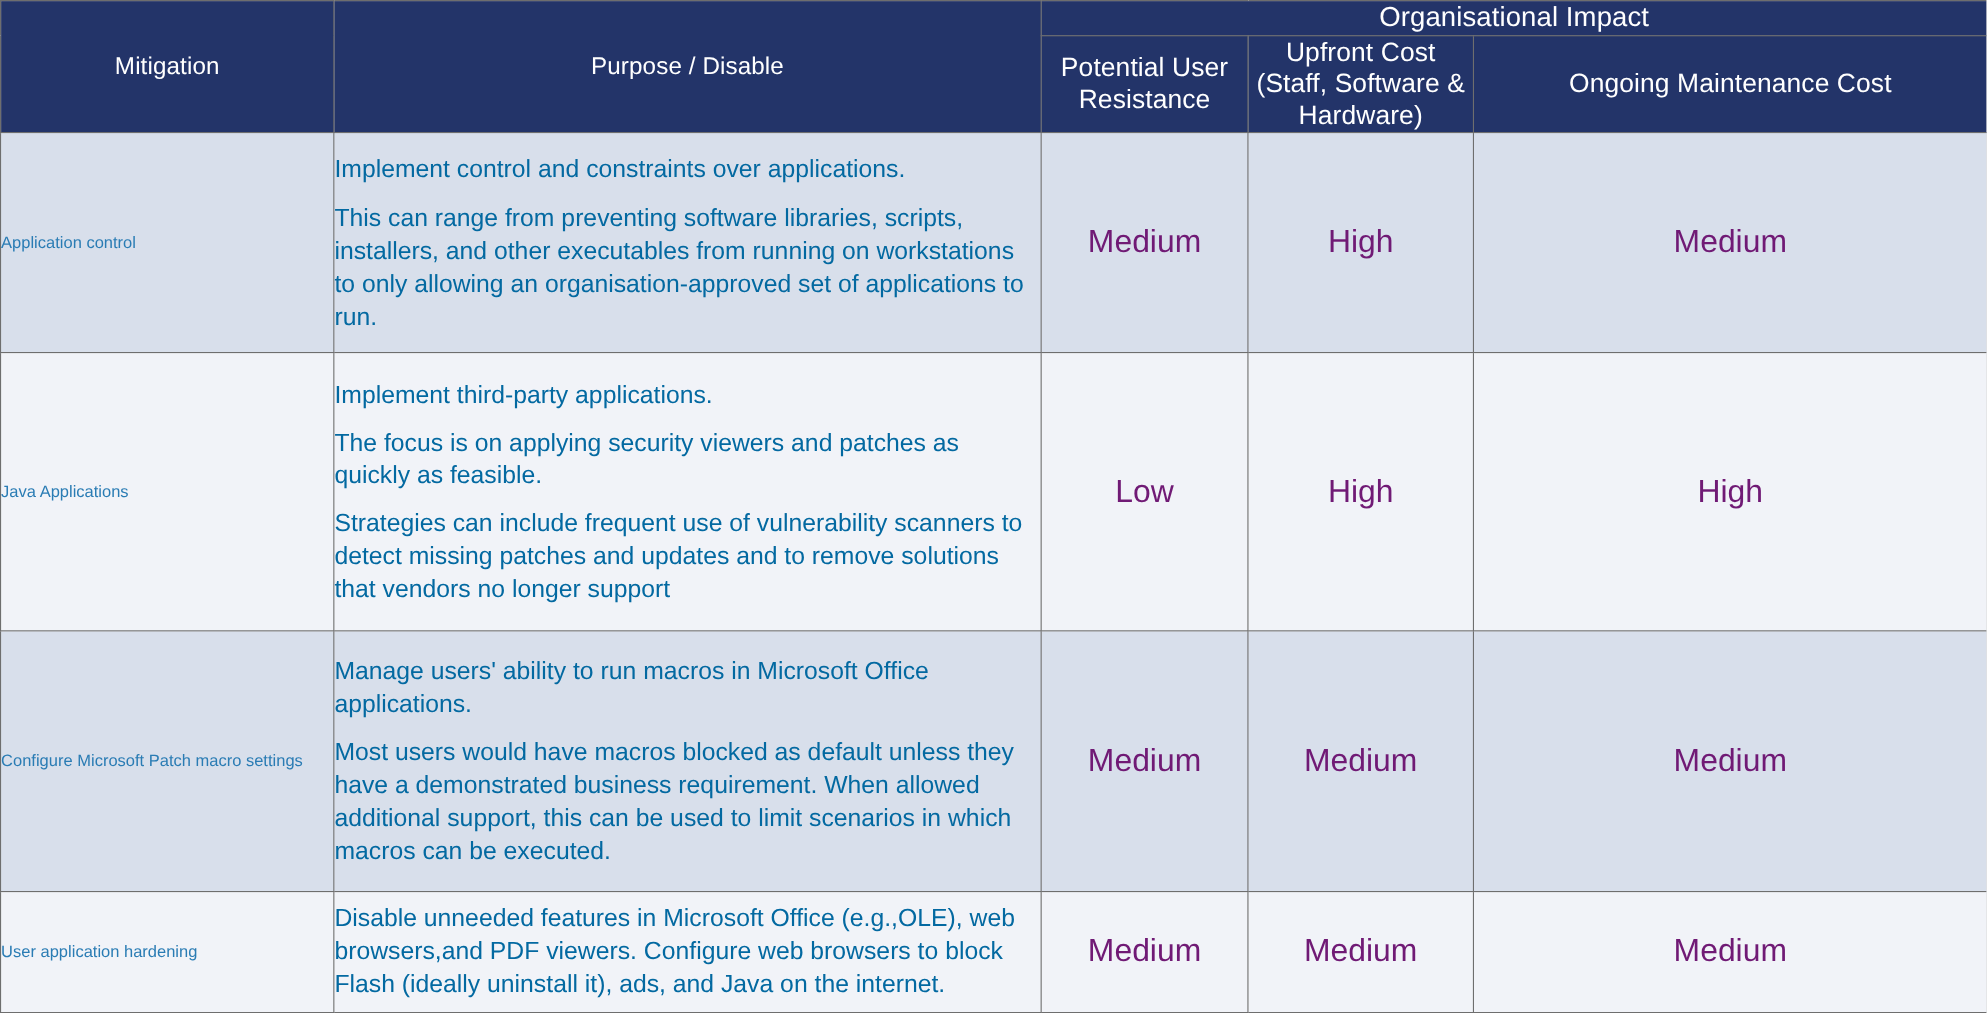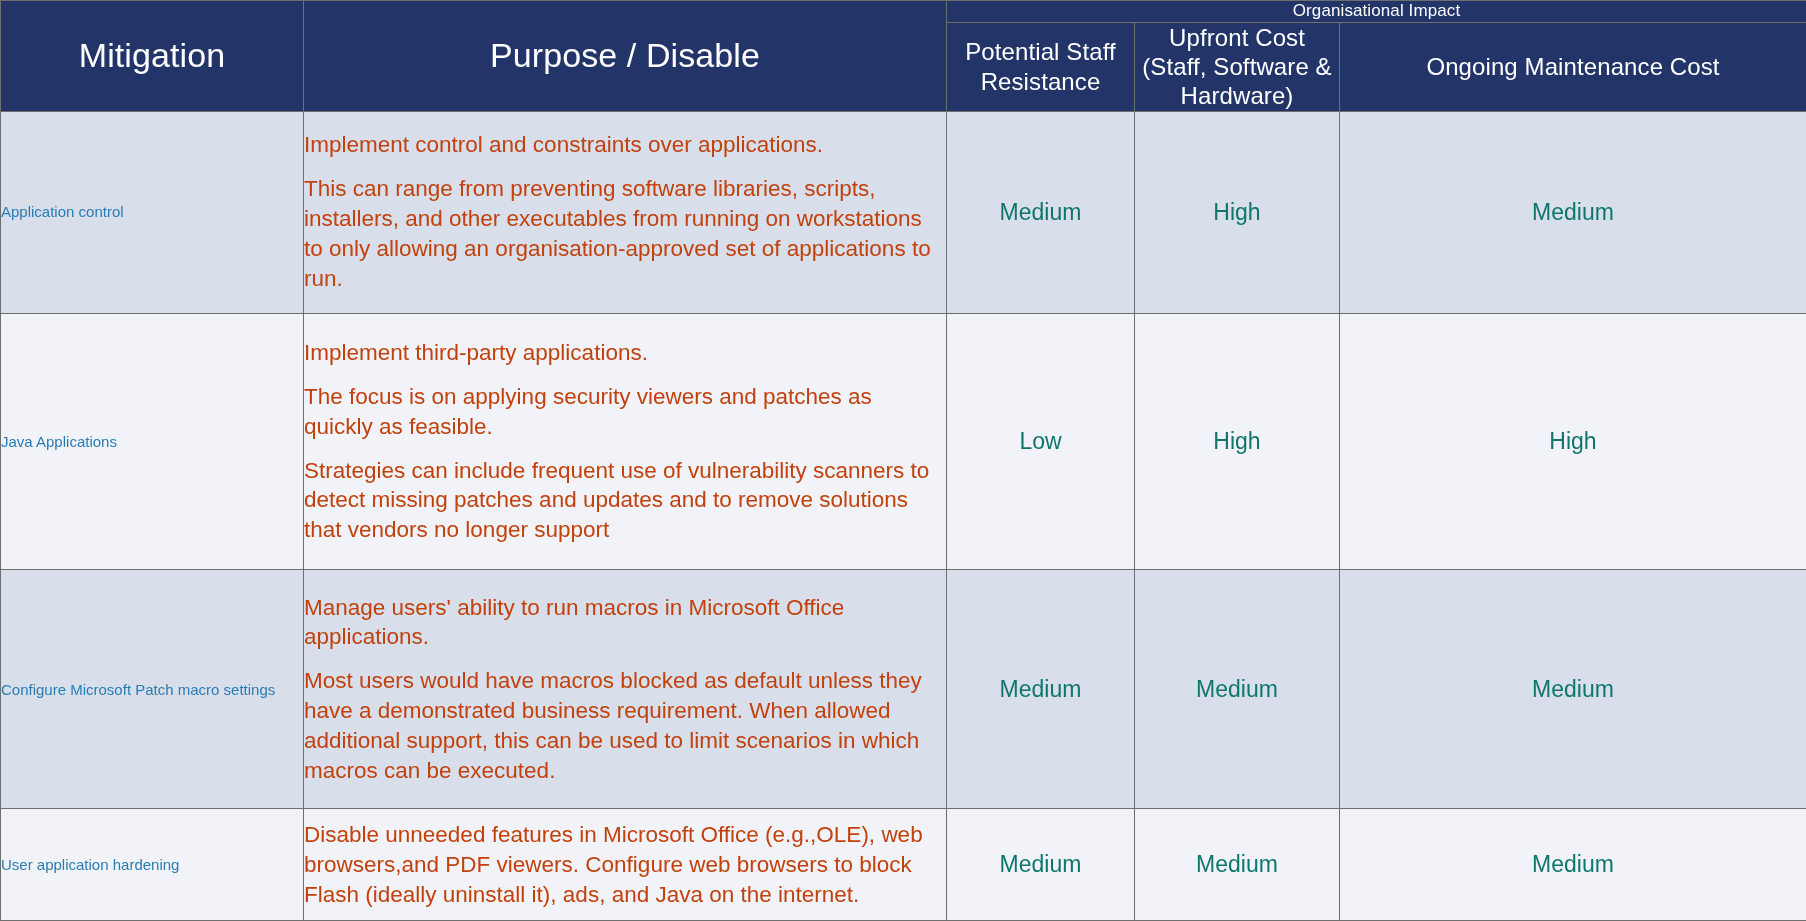--- a/index.html
+++ b/index.html
@@ -35,64 +35,64 @@
     vertical-align: middle;
     box-sizing: border-box;
   }
 
   
   th.hdr {
     background: #233469;
     color: #ffffff;
     font-weight: 400;
     text-align: center;
-    font-size: 34px;
+    font-size: 22px;
     line-height: 1.22;
     letter-spacing: 0.1px;
     padding: 6px 10px;
   }
   th.hdr-group {
-    font-size: 17px;
+    font-size: 25px;
   }
   th.hdr-sub {
     font-size: 24px;
     padding: 6px 8px;
   }
 
   
   tr.band-dark  td { background: #d8dfeb; }
   tr.band-light td { background: #f1f3f8; }
 
   td.mitigation {
     color: #2a7cb4;
     font-size: 15px;
     line-height: 1.3;
     text-align: left;
     padding: 6px 12px 6px 13px;
     vertical-align: middle;
   }
 
   td.purpose {
-    color: #c2410c;
+    color: #0369a1;
     font-size: 22.5px;
     line-height: 1.33;
     text-align: left;
     padding: 10px 14px 10px 14px;
     vertical-align: middle;
   }
   td.purpose p {
     margin: 0 0 14px 0;
   }
   td.purpose p:last-child {
     margin-bottom: 0;
   }
 
   td.impact {
-    color: #0f766e;
-    font-size: 23px;
+    color: #701a75;
+    font-size: 29px;
     text-align: center;
     vertical-align: middle;
     padding: 6px 6px;
   }
 
   
   col.c-mitigation { width: 303px; }
   col.c-purpose    { width: 643px; }
   col.c-user       { width: 188px; }
   col.c-upfront    { width: 205px; }
@@ -111,21 +111,21 @@
       <col class="c-ongoing">
     </colgroup>
 
     <thead>
       <tr>
         <th class="hdr" rowspan="2">Mitigation</th>
         <th class="hdr" rowspan="2">Purpose / Disable</th>
         <th class="hdr hdr-group" colspan="3">Organisational Impact</th>
       </tr>
       <tr>
-        <th class="hdr hdr-sub">Potential Staff Resistance</th>
+        <th class="hdr hdr-sub">Potential User Resistance</th>
         <th class="hdr hdr-sub">Upfront Cost (Staff, Software &amp; Hardware)</th>
         <th class="hdr hdr-sub">Ongoing Maintenance Cost</th>
       </tr>
     </thead>
 
     <tbody id="tbody">
         <tr class="band-dark">
           <td class="mitigation">Application control</td>
           <td class="purpose">
             <p>Implement control and constraints over applications.</p>

